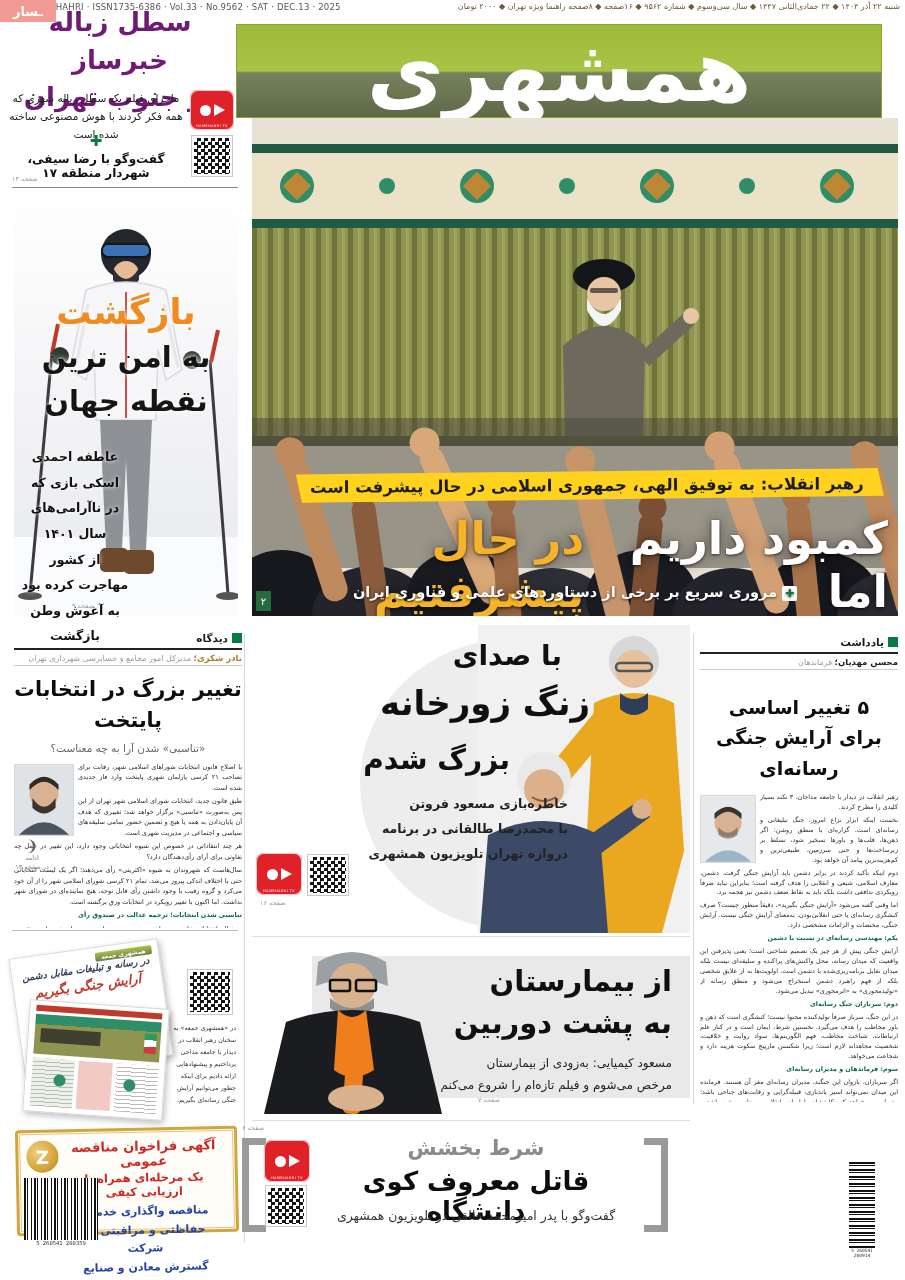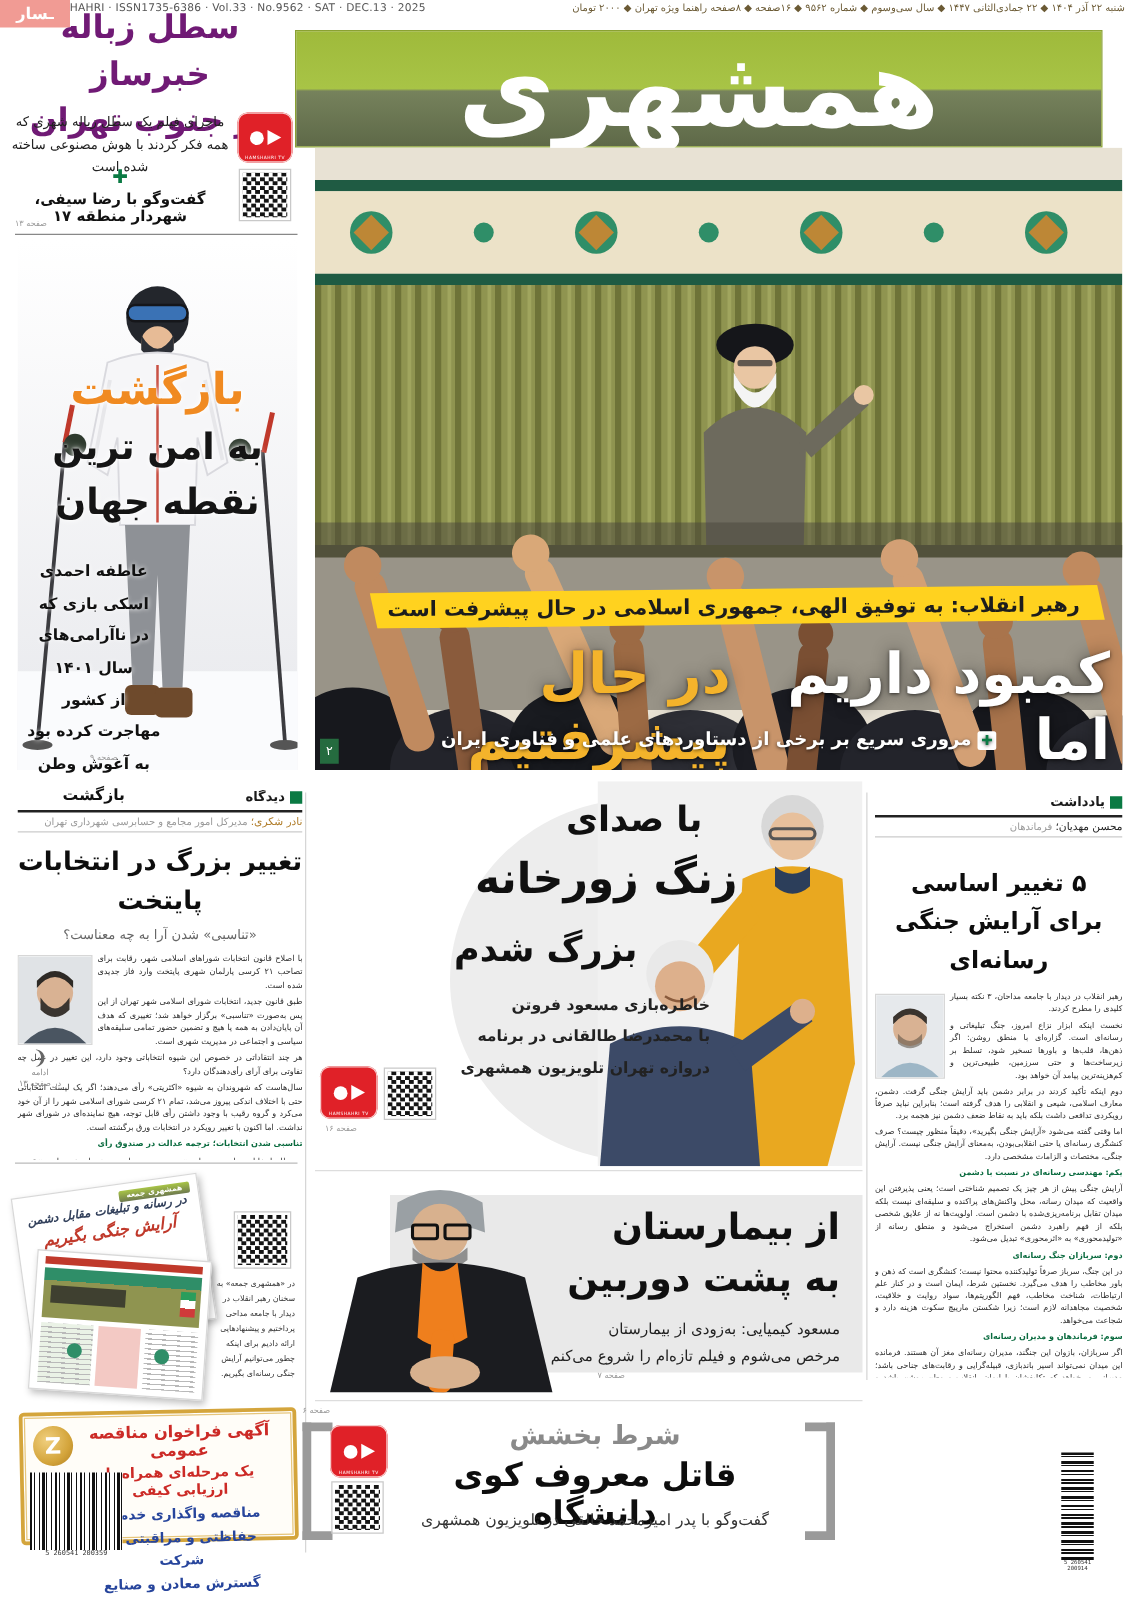--- a/index.html
+++ b/index.html
@@ -32,21 +32,21 @@
   
   .kicker{background:#ffd21f;color:#1d1d1d;font-size:16.5px;font-weight:bold;padding:6px 20px;clip-path:polygon(1% 8%,99% 0,100% 90%,2% 100%);transform:rotate(-.4deg)}
   .bighead{font-size:45px;font-weight:bold;text-shadow:0 1px 3px rgba(0,0,0,.65),0 0 14px rgba(0,0,0,.45);letter-spacing:-1px;display:flex;gap:16px;justify-content:flex-start}
   .bighead .w{color:#fff}.bighead .y{color:#f4b32b}
   .dek{color:#fff;font-size:14.5px;font-weight:bold;text-shadow:0 1px 3px rgba(0,0,0,.7)}
   .pagebox{background:#256b3f;color:#fff;font-size:10px;width:15px;height:20px;display:flex;align-items:center;justify-content:center}
   
   .collabel{display:flex;align-items:center;gap:4px;justify-content:flex-start;font-size:10.5px;font-weight:bold;color:#1a1a1a}
   .collabel b{width:10px;height:10px;background:#0a7a43;display:inline-block}
   .byline{font-size:8px;color:#999}
-  .byline .nm{font-weight:normal;font-size:8.5px}
+  .byline .nm{font-weight:bold;font-size:8.5px}
   .coltitle{font-weight:bold;line-height:1.5;color:#0d0d0d}
   .body-sm{font-size:6.5px;line-height:1.62;text-align:justify;color:#2c2c2c}
   .body-sm p{margin-bottom:3px}
   .subhead-g{color:#0a6b3f;font-weight:bold}
   .portrait{float:left;margin:2px 4px 3px 0;border:1px solid #d7d7d7}
   .morebox{font-size:6.5px;color:#888;line-height:1.5;text-align:center}
   .morebox .q{font-size:15px;color:#666;display:block;line-height:.9}
   
   .graycircle{border-radius:50%;background:#ededed}
   .zhead{font-weight:bold;color:#101010}

